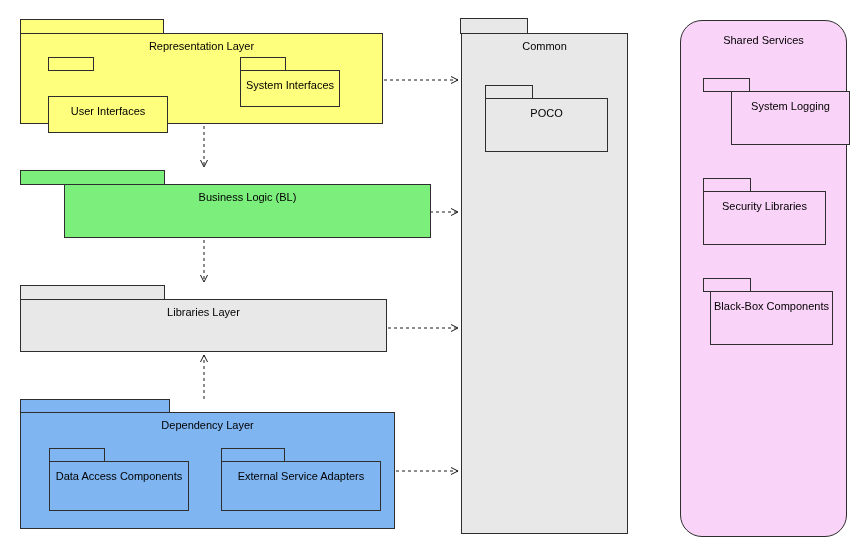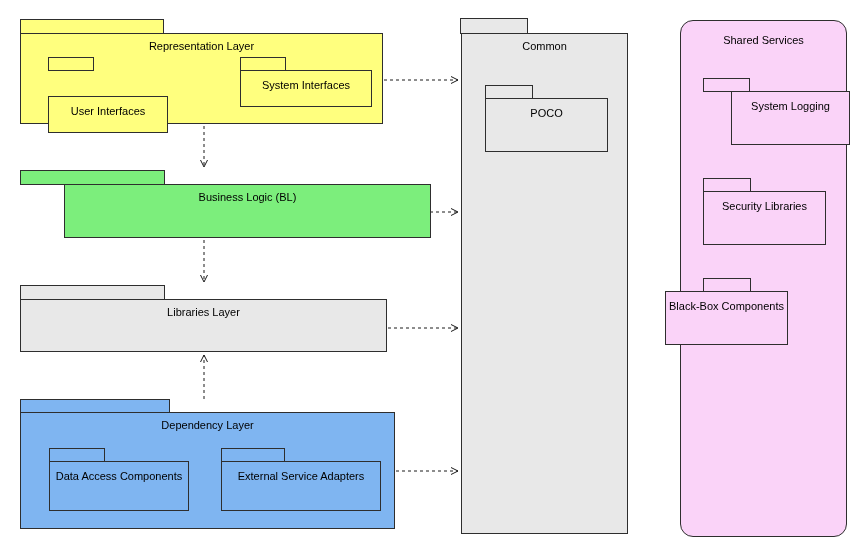--- a/index.html
+++ b/index.html
@@ -18,21 +18,21 @@
   .c-blue{background:var(--blue,#7fb5f1);}
   .c-gray{background:var(--gray,#e8e8e8);}
   .c-pink{background:var(--pink,#fad3f8);}
 
   
   #rep-tab{left:20px;top:19px;width:144px;height:15px;}
   #rep-body{left:20px;top:33px;width:363px;height:91px;}
   #ui-tab{left:48px;top:57px;width:46px;height:14px;}
   #ui-body{left:48px;top:70px;width:120px;height:37px;margin-top:26px;}
   #si-tab{left:240px;top:57px;width:46px;height:14px;}
-  #si-body{left:240px;top:70px;width:132px;height:37px;}
+  #si-body{left:240px;top:70px;width:100px;height:37px;}
 
   
   #bl-tab{left:20px;top:170px;width:145px;height:15px;}
   #bl-body{left:20px;top:184px;width:367px;height:54px;margin-left:44px;}
 
   
   #ab-tab{left:20px;top:285px;width:145px;height:15px;}
   #ab-body{left:20px;top:299px;width:367px;height:53px;}
 
   
@@ -44,28 +44,28 @@
   #es-body{left:221px;top:461px;width:160px;height:50px;}
 
   
   #com-tab{left:460px;top:18px;width:68px;height:16px;}
   #com-body{left:461px;top:33px;width:167px;height:501px;}
   #poco-tab{left:485px;top:85px;width:48px;height:14px;}
   #poco-body{left:485px;top:98px;width:123px;height:54px;}
 
   
   #ss{position:absolute;left:680px;top:20px;width:167px;height:517px;box-sizing:border-box;
-      border:1px solid var(--border,#2e2e2e);border-radius:13px;z-index:2;}
+      border:1px solid var(--border,#2e2e2e);border-radius:22px;z-index:2;}
   #ss .ttl{padding-top:13px;}
   #sl-tab{left:703px;top:78px;width:47px;height:14px;}
   #sl-body{left:731px;top:91px;width:119px;height:54px;}
   #sec-tab{left:703px;top:178px;width:48px;height:14px;}
   #sec-body{left:703px;top:191px;width:123px;height:54px;}
   #bb-tab{left:703px;top:278px;width:48px;height:14px;}
-  #bb-body{left:665px;top:291px;width:123px;height:54px;}
+  #bb-body{left:710px;top:291px;width:123px;height:54px;}
 </style>
 </head>
 <body>
 
 <div class="stage">
 
   <svg class="connectors" width="867" height="558" viewBox="0 0 867 558">
     <defs>
       <marker id="ah" markerUnits="userSpaceOnUse" markerWidth="12" markerHeight="12" refX="8" refY="4.5" orient="auto">
         <path d="M1,1 L8,4.5 L1,8" fill="none" stroke="#1a1a1a" stroke-width="1"></path>

